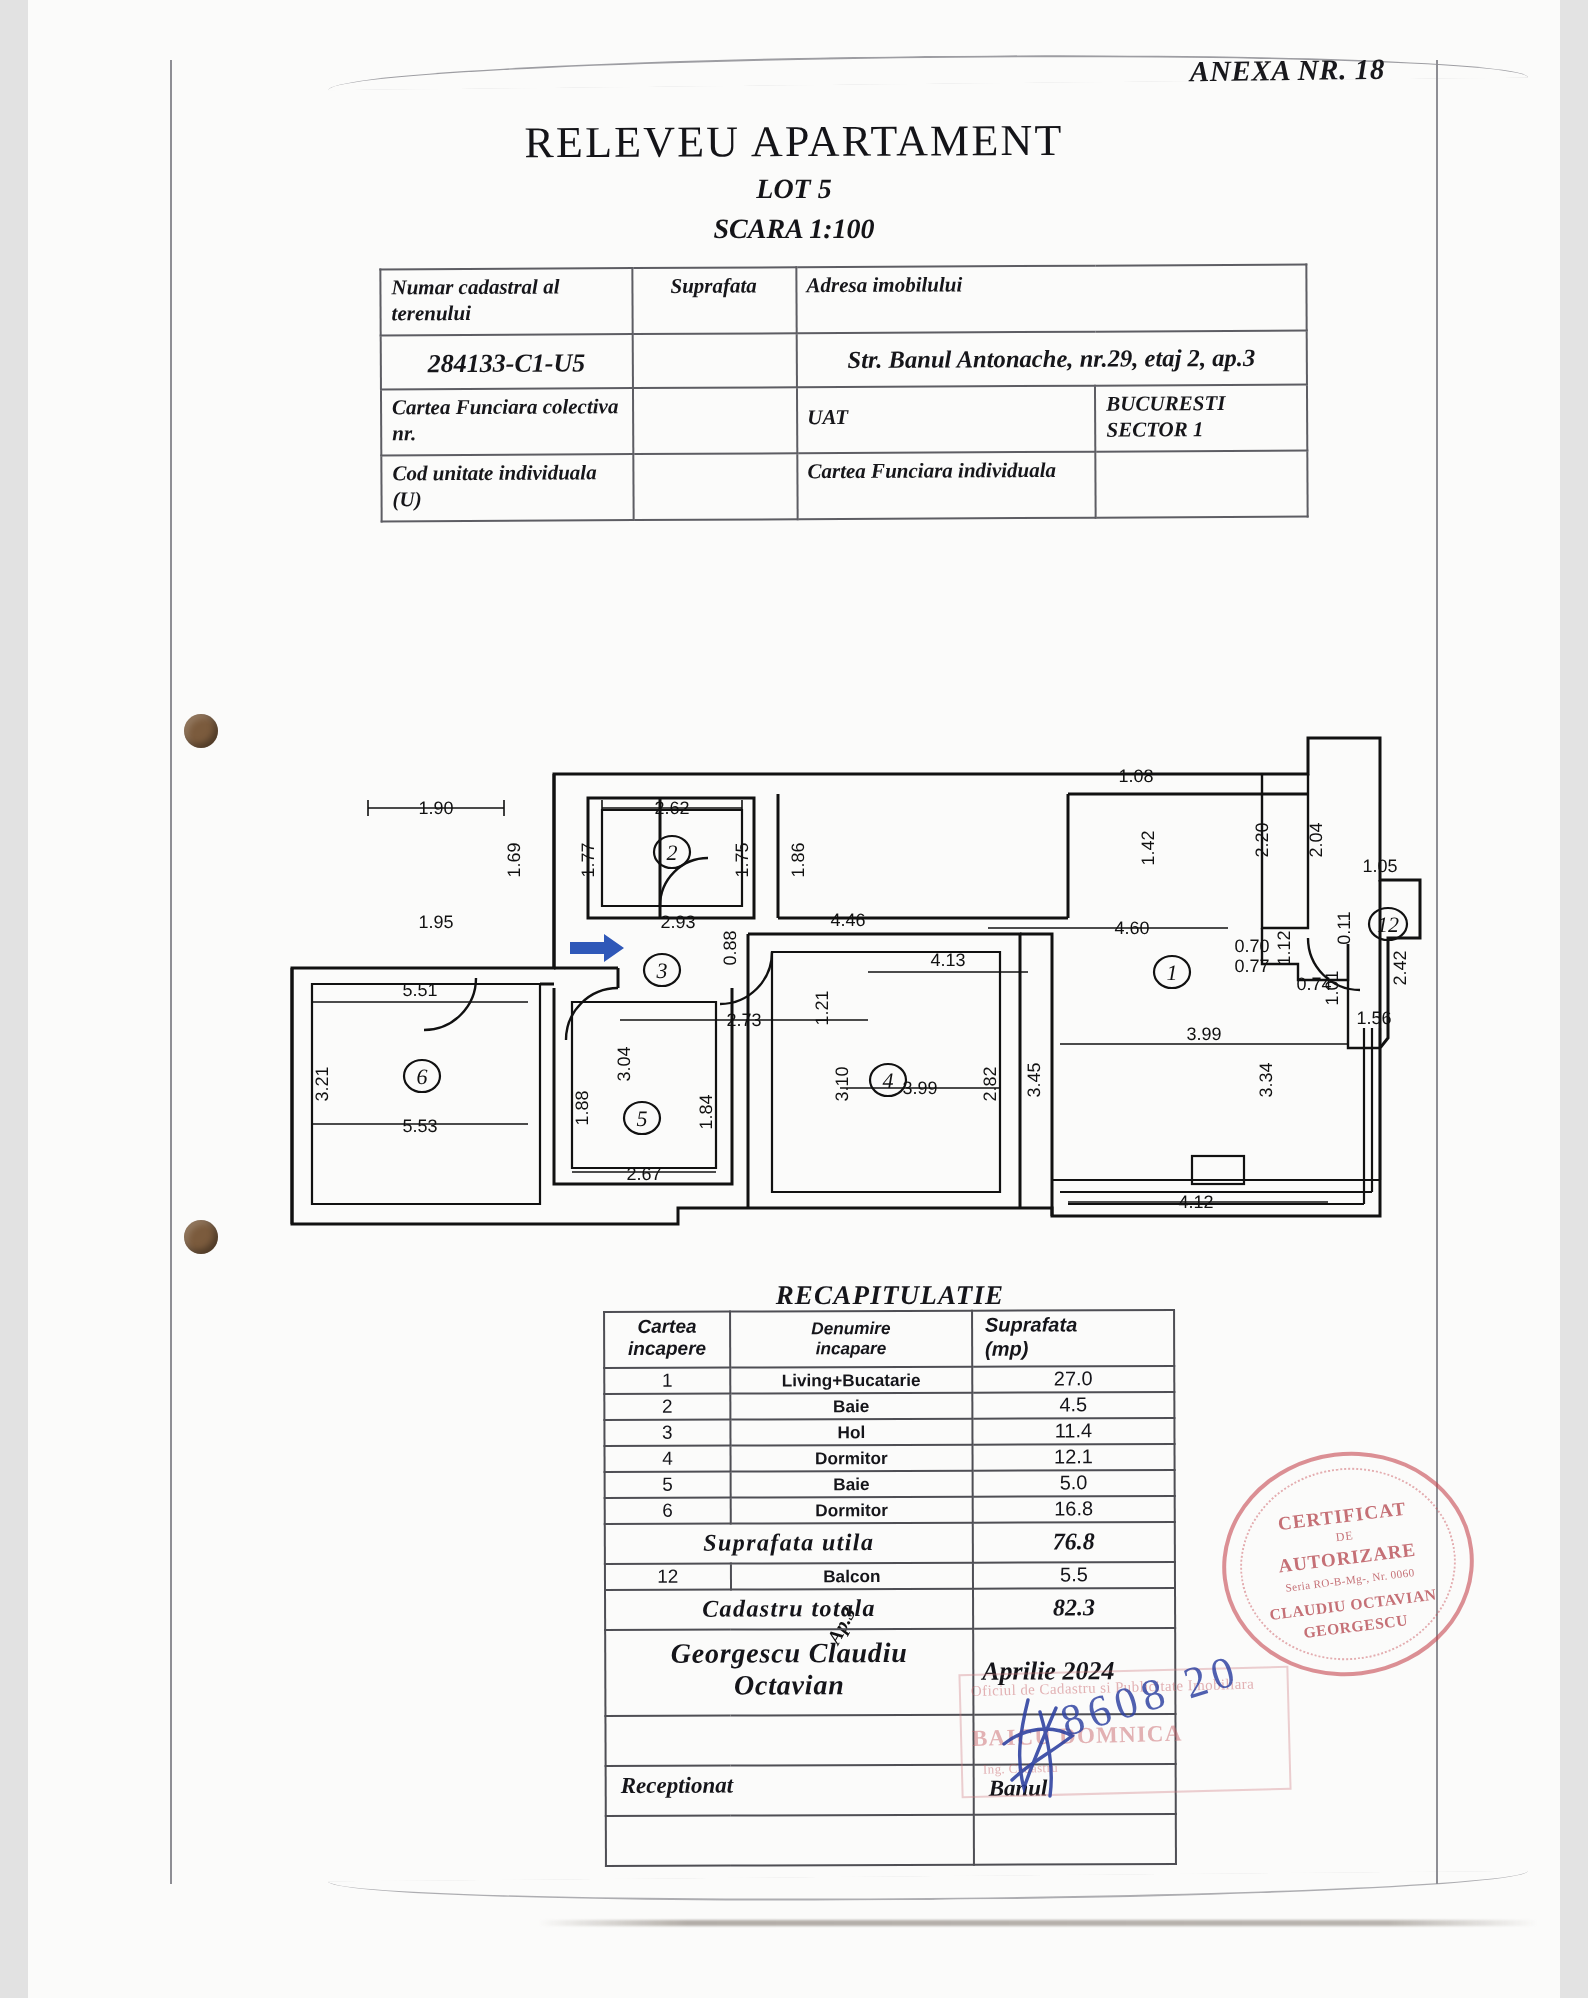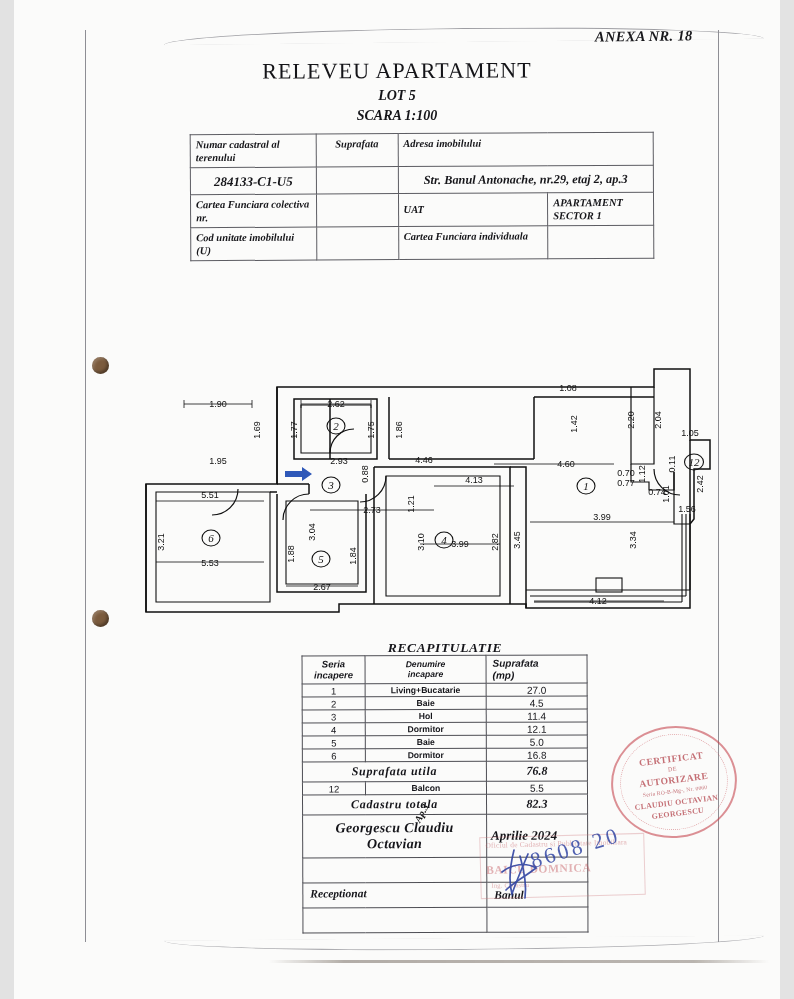--- a/index.html
+++ b/index.html
@@ -241,26 +241,26 @@
       <tr>
         <td class="c1 cad-id" style="text-align:center">284133-C1-U5</td>
         <td class="c2"></td>
         <td class="c3 cad-addr" colspan="2" style="text-align:center">Str. Banul Antonache, nr.29, etaj 2, ap.3</td>
       </tr>
       <tr>
         <td class="c1">Cartea Funciara colectiva nr.</td>
         <td class="c2"></td>
         <td class="c3" style="vertical-align:middle">UAT</td>
         <td class="c4">
-          <div>APARTAMENT</div>
+          <div>BUCURESTI</div>
           <div>SECTOR 1</div>
         </td>
       </tr>
       <tr>
-        <td class="c1">Cod unitate imobilului (U)</td>
+        <td class="c1">Cod unitate individuala (U)</td>
         <td class="c2"></td>
         <td class="c3">Cartea Funciara individuala</td>
         <td class="c4"></td>
       </tr>
     </tbody>
       </table>
 
     <div id="plan">
       <svg width="580" height="252" viewBox="0 0 580 252" xmlns="http://www.w3.org/2000/svg">
         <g fill="none" stroke="#111" stroke-width="1.5" stroke-linejoin="miter">
@@ -417,21 +417,21 @@
       </svg>
       <div class="ap-label">Ap.3</div>
     </div>
 
     <div class="recap-title">RECAPITULATIE</div>
 
     <table id="recap">
       <tbody>
           <tr>
         <td class="rh r-num">
-          <div>Seria</div>
+          <div>Cartea</div>
           <div>incapere</div>
         </td>
         <td class="rh r-name">
           <div>Denumire</div>
           <div>incapare</div>
         </td>
         <td class="rh left r-area">
           <div>Suprafata</div>
           <div>(mp)</div>
         </td>

